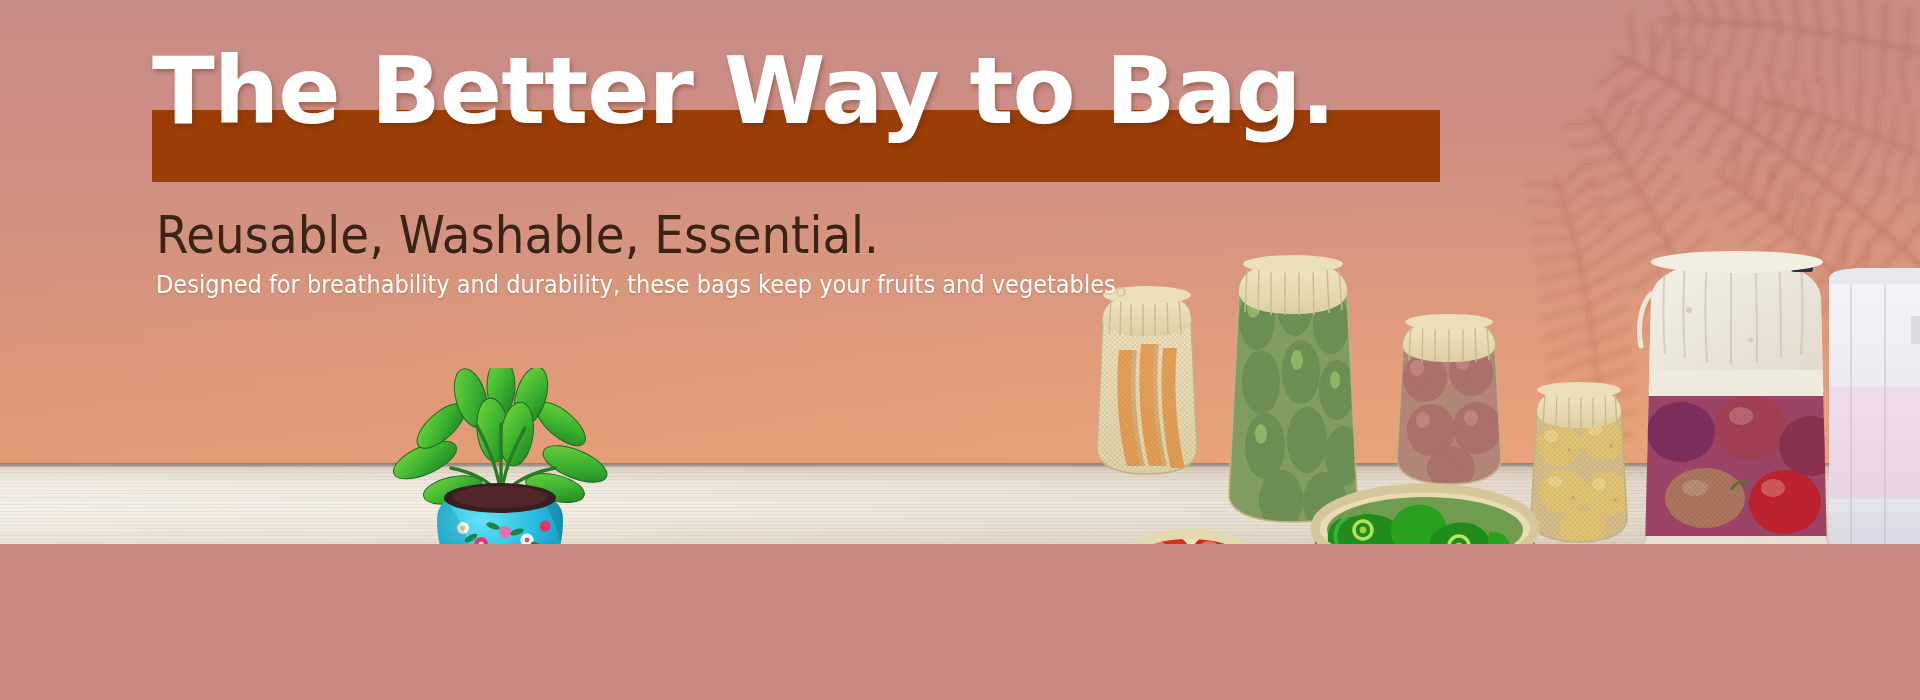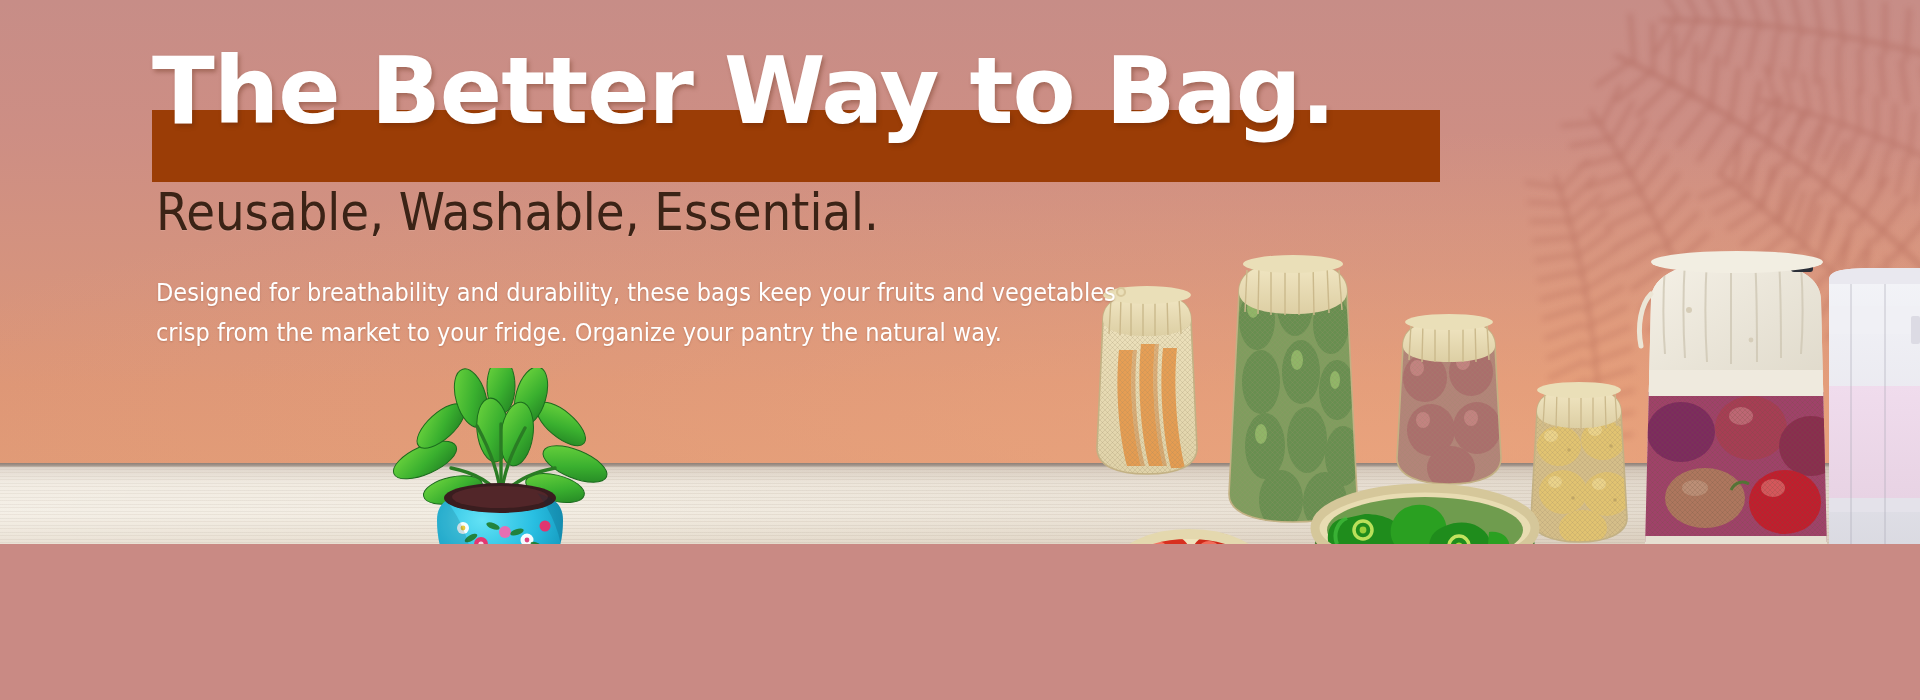--- a/index.html
+++ b/index.html
@@ -66,28 +66,28 @@
     background:#9b3d06;
   }
   .headline{
     position:relative;margin:0;
     font-family:"DejaVu Sans","Liberation Sans",sans-serif;
     font-weight:700;font-size:92px;line-height:104px;
     letter-spacing:-1px;color:#ffffff;white-space:nowrap;
     text-shadow:2px 3px 4px rgba(90,35,10,.35);
   }
   .subhead{
-    margin:28px 0 0 4px;
+    margin:51px 0 0 4px;
     font-family:"DejaVu Sans Condensed","DejaVu Sans","Liberation Sans",sans-serif;
     font-weight:400;font-size:52px;line-height:58px;
     color:#3b2316;white-space:nowrap;
     text-shadow:0 1px 1px rgba(255,255,255,.12);
   }
   .body-copy{
-    margin:32px 0 0 4px;width:1090px;
+    margin:1px 0 0 4px;width:1090px;
     font-family:"DejaVu Sans Condensed","DejaVu Sans","Liberation Sans",sans-serif;
     font-weight:400;font-size:25px;line-height:40px;
     color:#ffffff;text-shadow:0 1px 2px rgba(120,60,35,.30);
   }
   .body-copy span{display:block;}
 
   
   .plant{position:absolute;left:385px;top:368px;width:230px;height:262px;}
   .plant svg{display:block;width:100%;height:100%;}
   .plant-shadow{
@@ -555,18 +555,17 @@
 
     <div class="headline-wrap">
       <div class="headline-bar"></div>
       <h1 class="headline">The Better Way to Bag.</h1>
     </div>
 
     <h2 class="subhead">Reusable, Washable, Essential.</h2>
 
     <p class="body-copy">
       <span>Designed for breathability and durability, these bags keep your fruits and vegetables</span>
-      <span>crisp from the market to your fridge. Organize your pantry the natural way.</span>
     </p>
 
   </div>
 
 </div>
 
 </body></html>

